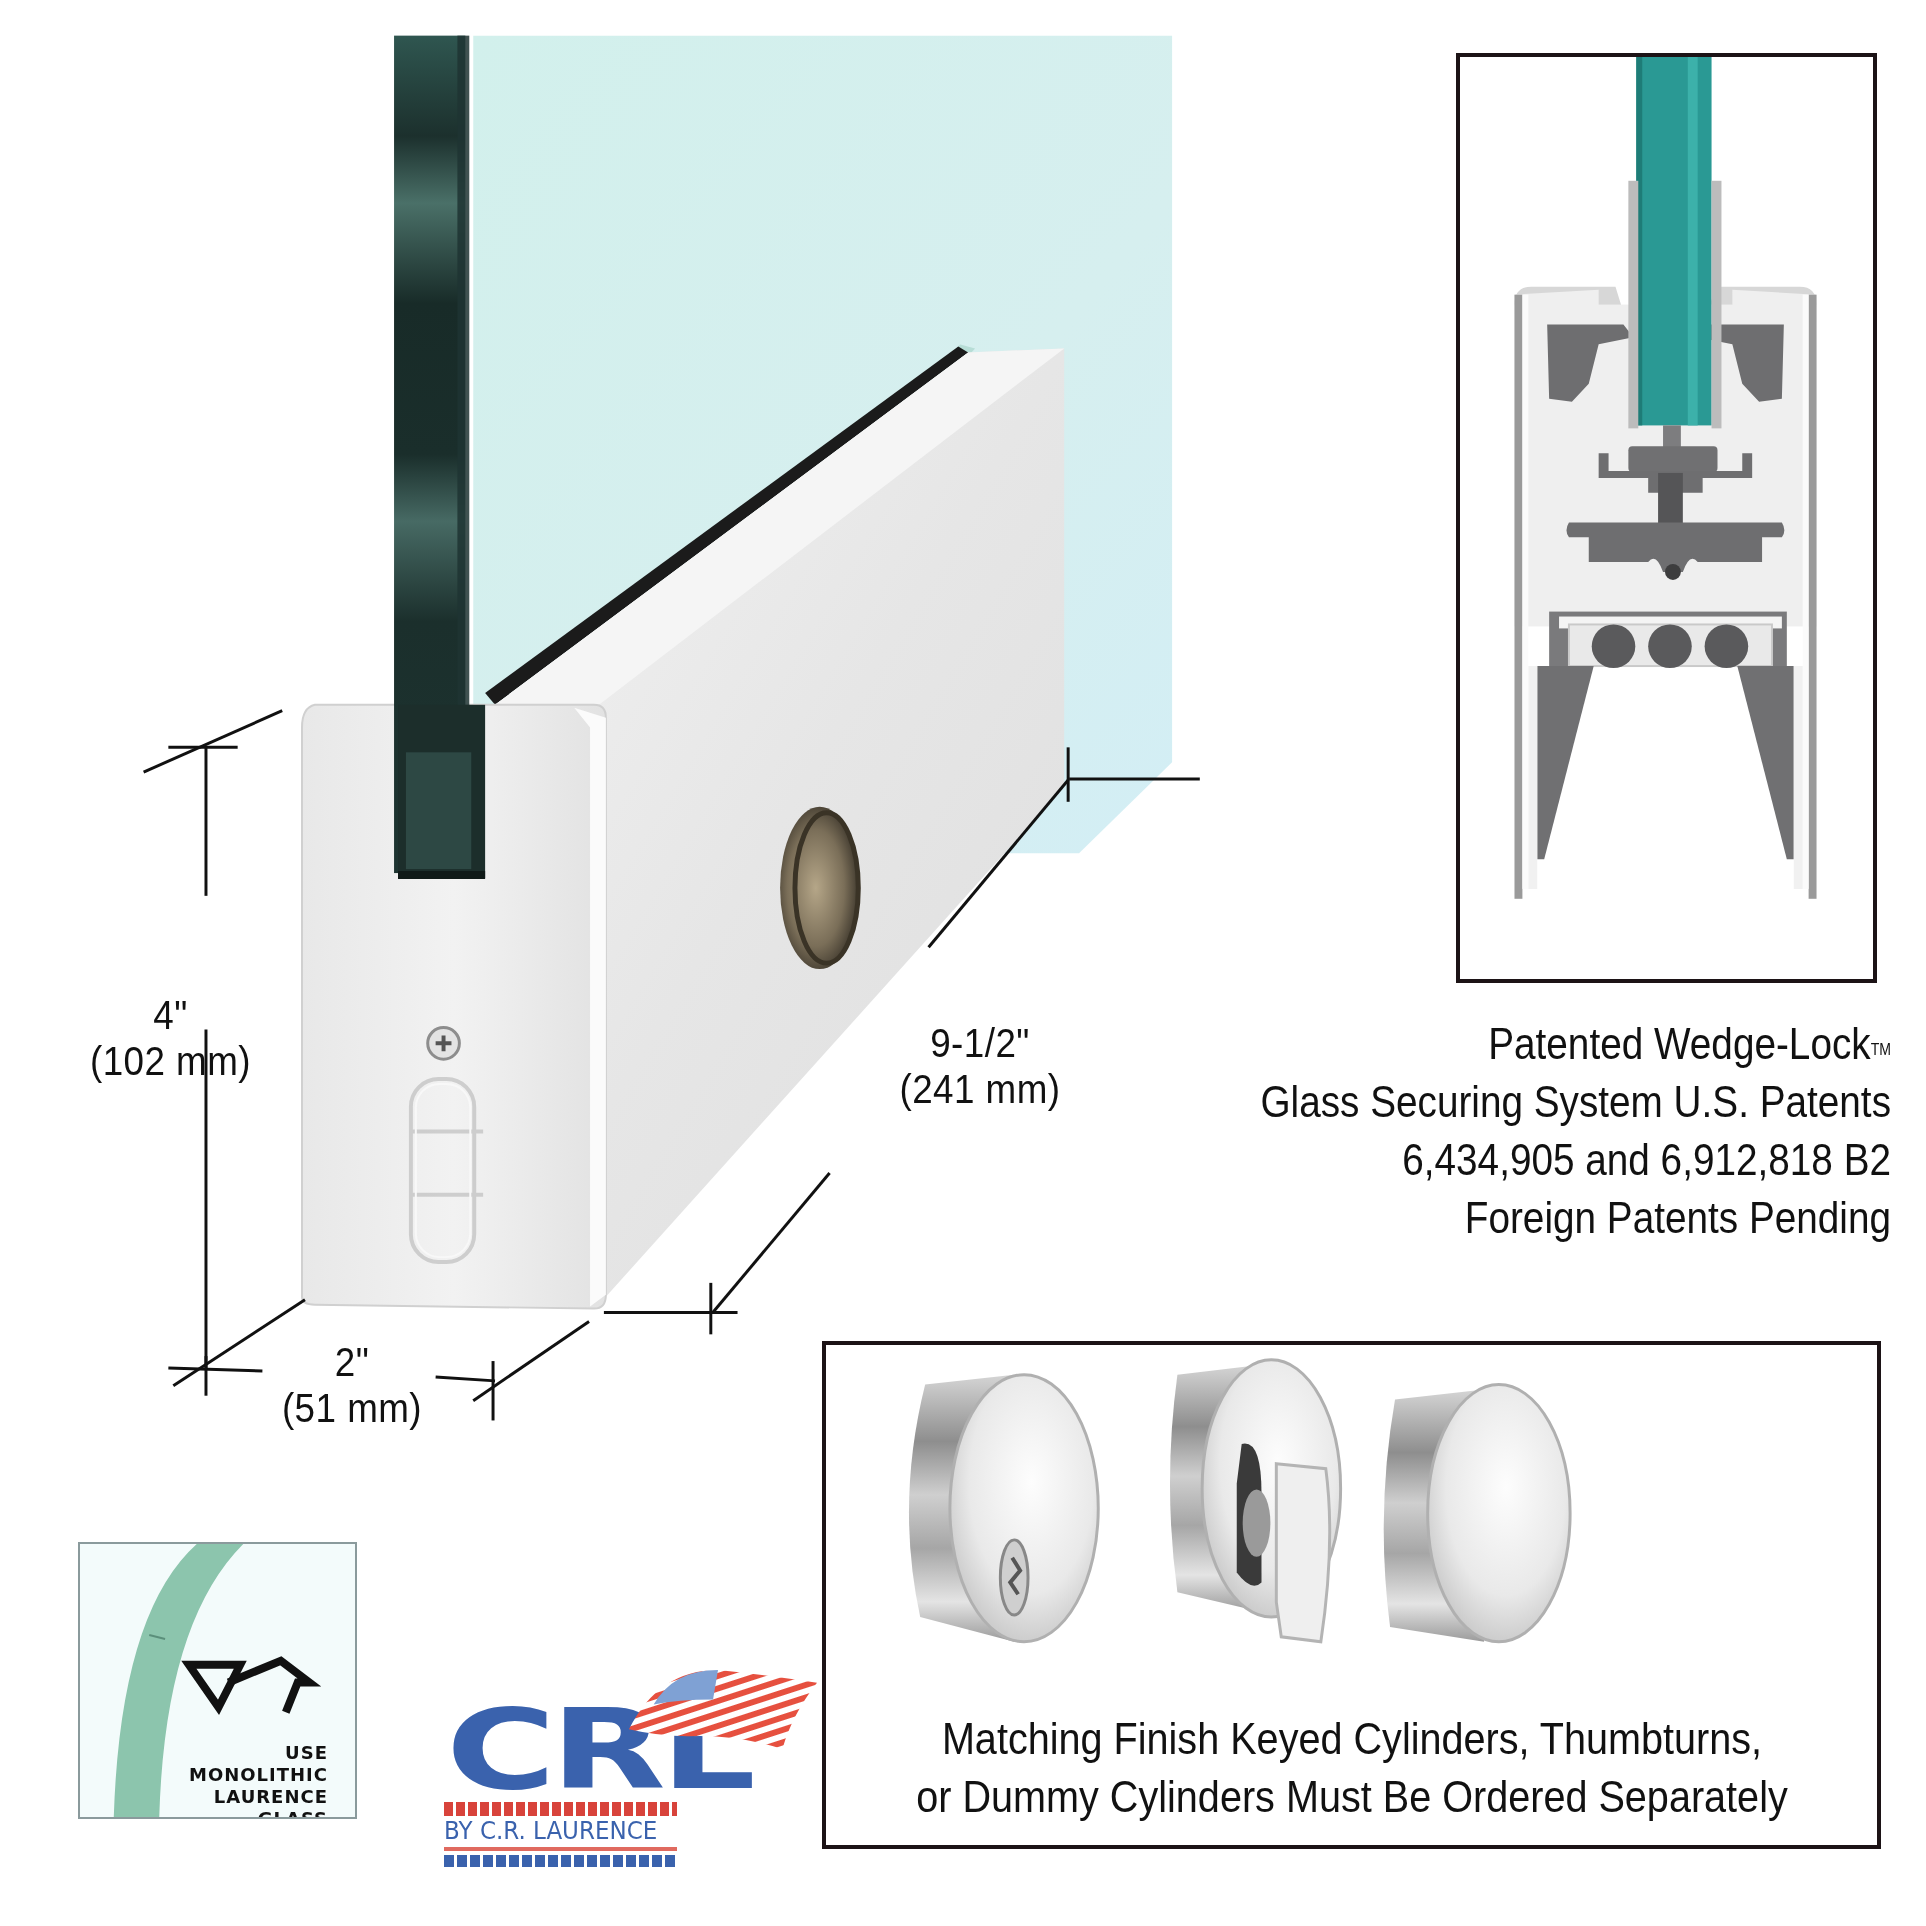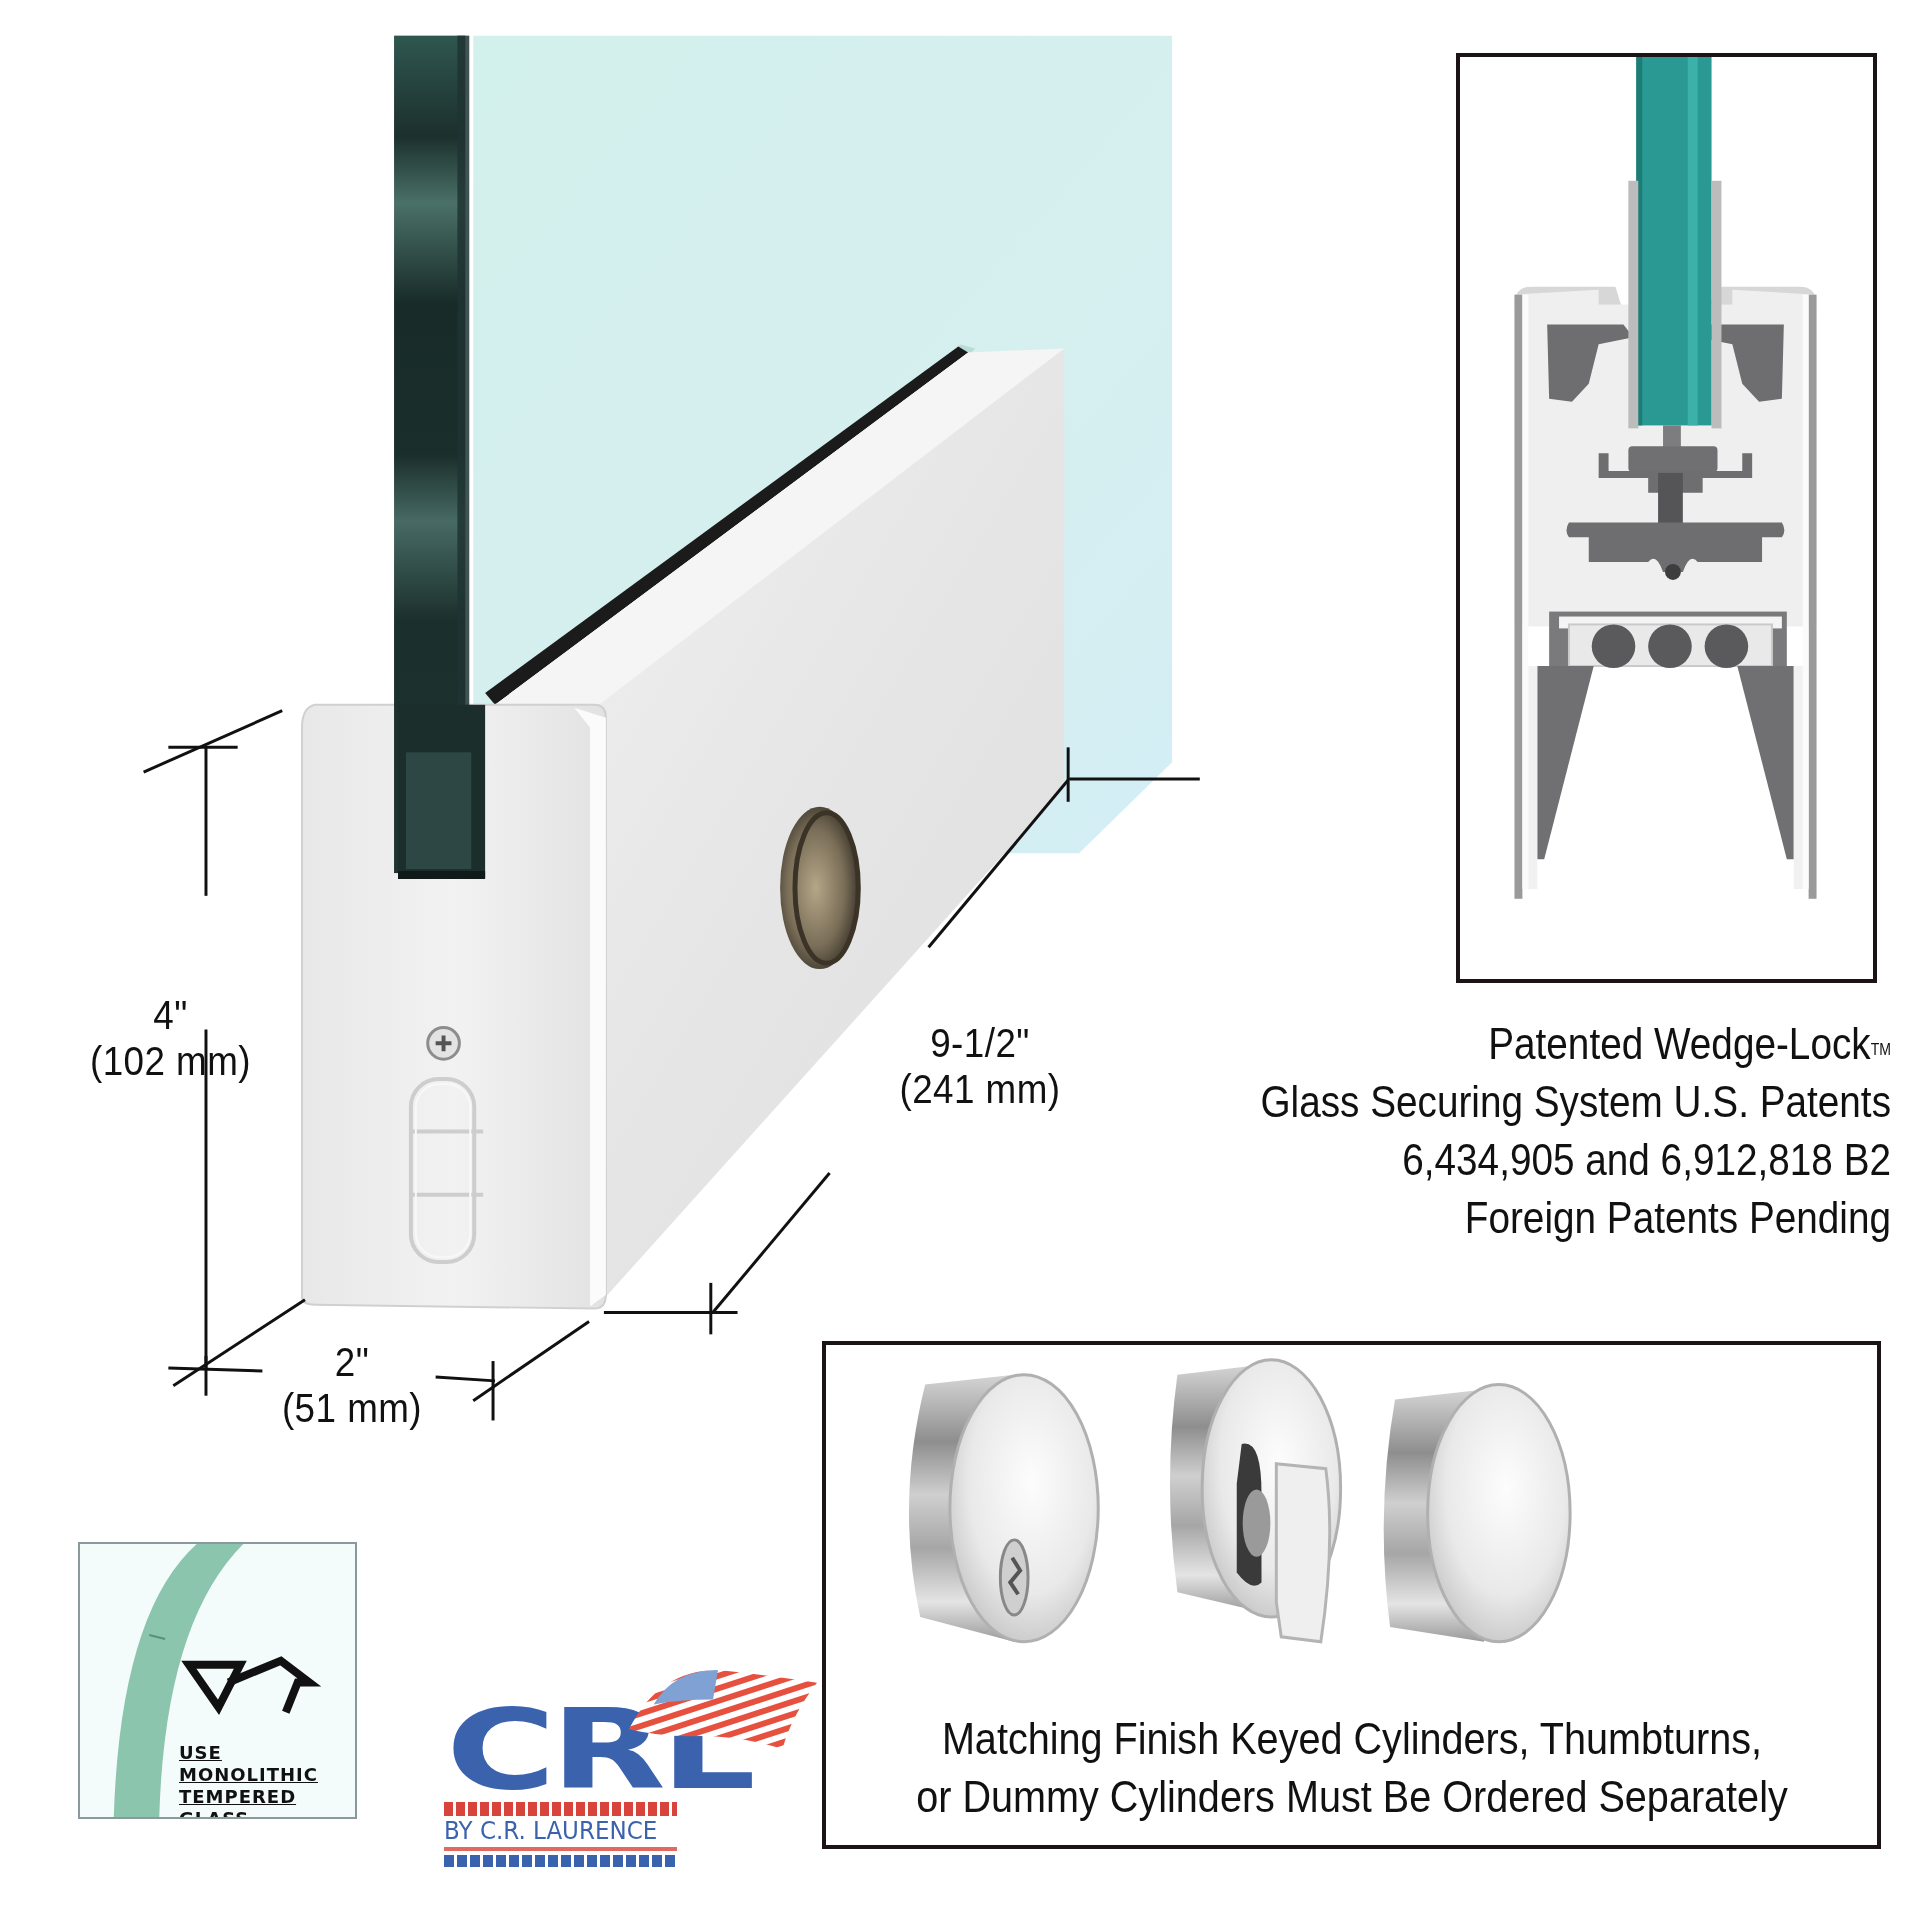--- a/index.html
+++ b/index.html
@@ -22,23 +22,23 @@
   
   .frame { position:absolute; border:4px solid #1c1316; box-sizing:border-box; background:#fff; }
 
   .cyl-caption { position:absolute; left:842px; top:1710px; width:1020px; text-align:center;
                  font-size:45px; line-height:58px; color:#111; transform:scaleX(0.88); transform-origin:center top; }
   .cyl-caption .row { display:block; white-space:nowrap; }
 
   
   .badge { position:absolute; left:78px; top:1542px; width:279px; height:277px;
            border:2px solid #8a9a9c; box-sizing:border-box; background:#f3fbfb; overflow:hidden; }
-  .badge-text { position:absolute; left:99px; top:198px; width:149px; text-align:left;
+  .badge-text { position:absolute; left:99px; top:198px; width:149px; text-align:right;
                 font-family:"DejaVu Sans", sans-serif; font-weight:bold; font-size:18px; line-height:22px;
-                letter-spacing:1px; color:#111;text-decoration:underline; }
+                letter-spacing:1px; color:#111; }
   .badge-text .row { display:block; }
 
   
   .crl { position:absolute; left:436px; top:1655px; width:347px; height:223px; }
   .crl-letters { position:absolute; left:10px; top:40px; font-family:"DejaVu Sans", sans-serif;
                  font-weight:bold; font-size:111px; line-height:109px; color:#3a62ad;
                  letter-spacing:-4px; transform:scaleX(1.35); transform-origin:left top; }
   .crl-red { position:absolute; left:8px; top:147px; width:233px; height:14px;
              background:repeating-linear-gradient(90deg,#d8433b 0 9px,#fff 9px 12px); }
   .crl-by { position:absolute; left:8px; top:161px; width:238px; font-family:"DejaVu Sans", sans-serif;
@@ -261,21 +261,21 @@
     <line x1="70" y1="92" x2="86" y2="96" stroke="#5b8f7b" stroke-width="2"></line>
 
     <g stroke="#111" stroke-width="8" fill="none" stroke-linejoin="miter">
       <path d="M110,122 L162,122 L140,165 Z"></path>
       <path d="M150,140 L203,118 L232,140 L220,140 L208,170"></path>
     </g>
   </svg>
   <div class="badge-text">
     <span class="row">USE</span>
     <span class="row">MONOLITHIC</span>
-    <span class="row">TEMPERED</span>
+    <span class="row">LAURENCE</span>
     <span class="row">GLASS</span>
   </div>
 </div>
 
 <div class="crl">
   <div class="crl-letters">CRL</div>
   <svg width="198" height="109" viewBox="0 0 200 110" style="position:absolute;left:183px;top:0;">
     <defs>
       <pattern id="stripes" width="10" height="12" patternUnits="userSpaceOnUse" patternTransform="rotate(-18)">
         <rect width="10" height="6" fill="#e6503f"></rect>

